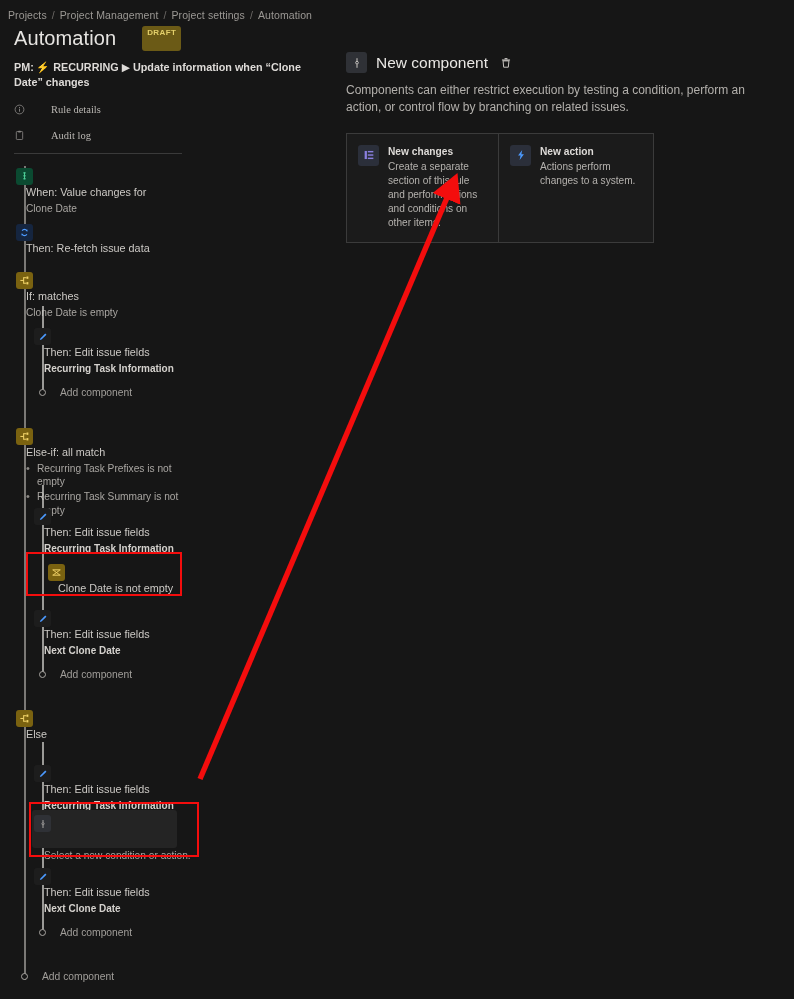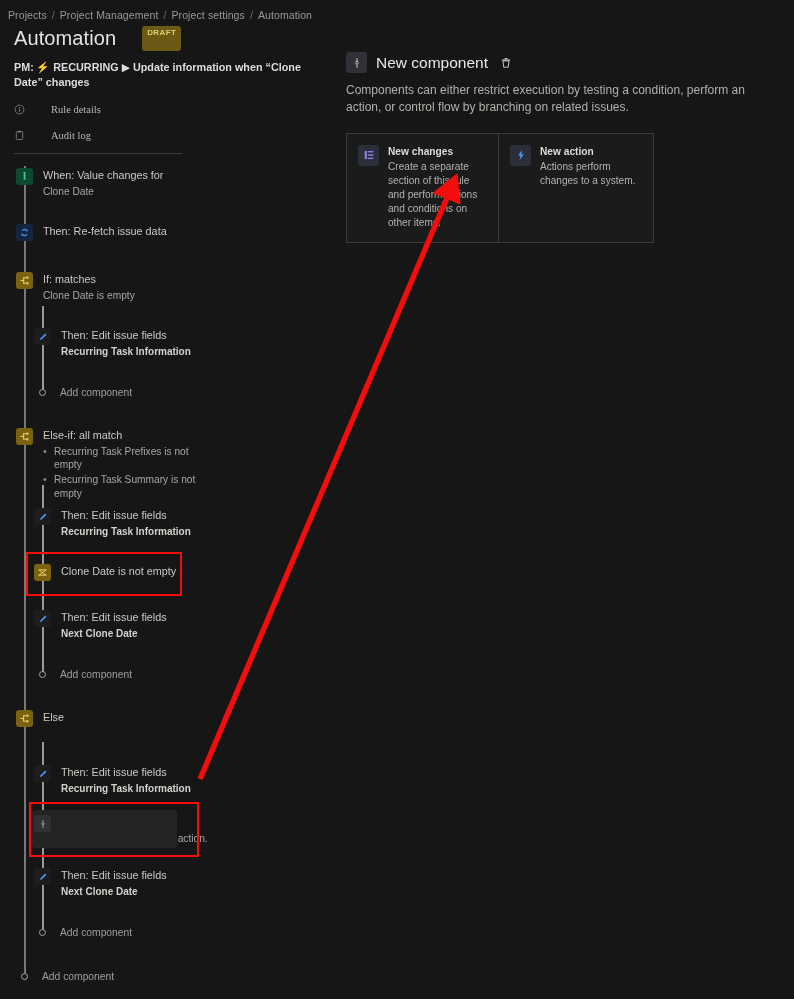--- a/index.html
+++ b/index.html
@@ -65,21 +65,21 @@
   
   .spine {
     position: absolute; left: 24px; top: 0; width: 2px;
     background: #b9b6b2; opacity: .62;
   }
   .branch-spine {
     position: absolute; left: 42px; width: 1.5px;
     background: #cfcdc9; opacity: .72;
   }
 
-  .node { position: relative; display: flex; align-items: flex-start; }
+  .node { position: relative; display: flex; align-items: flex-start; flex-direction: column; }
   .node-icon {
     width: 17px; height: 17px; border-radius: 3px; flex: none;
     display: flex; align-items: center; justify-content: center;
     position: relative; z-index: 3;
   }
   .node-body { margin-left: 10px; padding-top: 0px; }
   .node-title { font-size: 10.8px; color: #ccc9c5; line-height: 1.35; }
   .node-sub   { font-size: 10.2px; color: #a9a6a2; line-height: 1.4; margin-top: 2px; }
   .node-sub.bold { font-weight: 700; color: #d4d1cd; font-size: 10px; }
   .cond-list { margin: 2px 0 0 0; padding: 0; list-style: none; }
@@ -285,21 +285,21 @@
           <svg viewBox="0 0 16 16" width="10" height="10">
             <path d="M11.6 2.3 L13.5 4.2 L5.6 12.1 L3 12.9 L3.7 10.3 Z" fill="#4c9aff"></path>
           </svg>
         </div>
         <div class="node-body">
           <div class="node-title">Then: Edit issue fields</div>
           <div class="node-sub bold">Recurring Task Information</div>
         </div>
       </div>
 
-      <div class="node" style="position:absolute; left:34px; top:404px;">
+      <div class="node" style="position:absolute; left:48px; top:404px;">
         <div class="node-icon" style="background:#7a6210;">
           <svg viewBox="0 0 16 16" width="11" height="11">
             <rect x="2.2" y="3.4" width="11.6" height="1.5" fill="#f0d267"></rect>
             <rect x="2.2" y="11.1" width="11.6" height="1.5" fill="#f0d267"></rect>
             <path d="M3.2 4.5 L12.8 11.6" stroke="#f0d267" stroke-width="1.4"></path>
             <path d="M12.8 4.5 L3.2 11.6" stroke="#f0d267" stroke-width="1.4"></path>
           </svg>
         </div>
         <div class="node-body">
           <div class="node-title">Clone Date is not empty</div>

